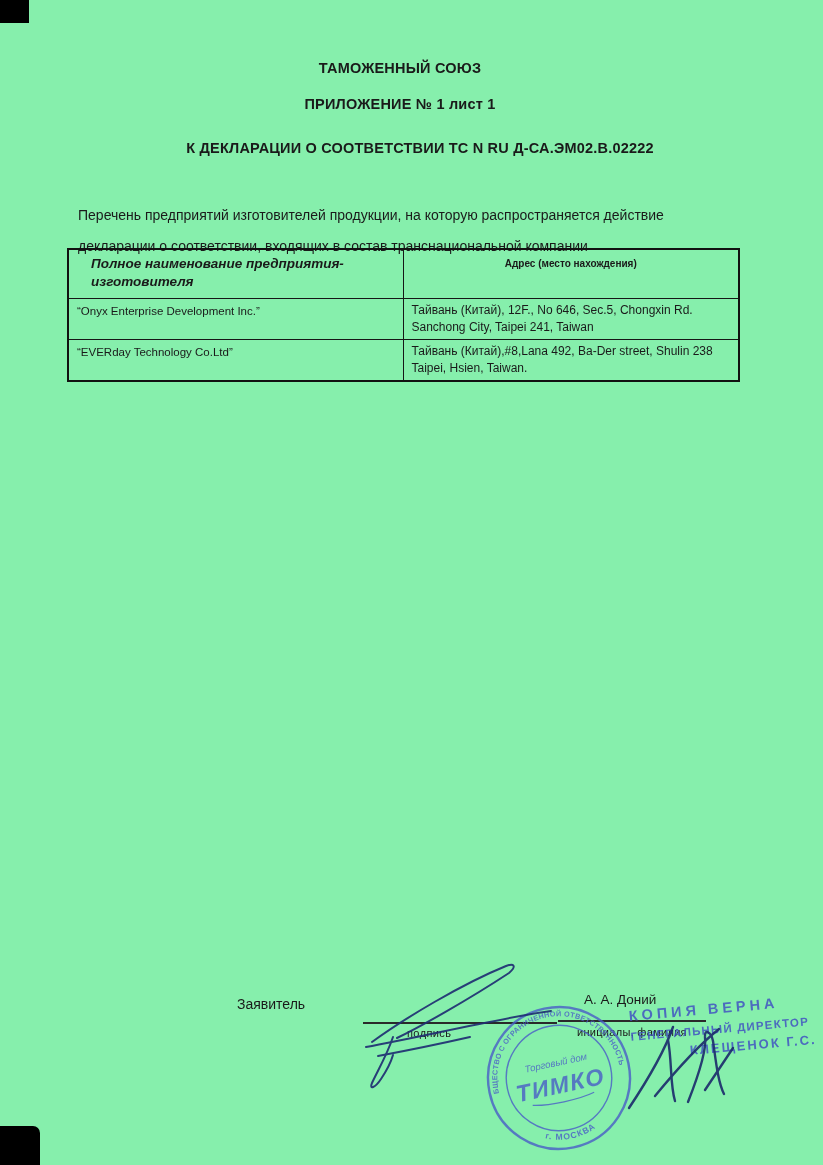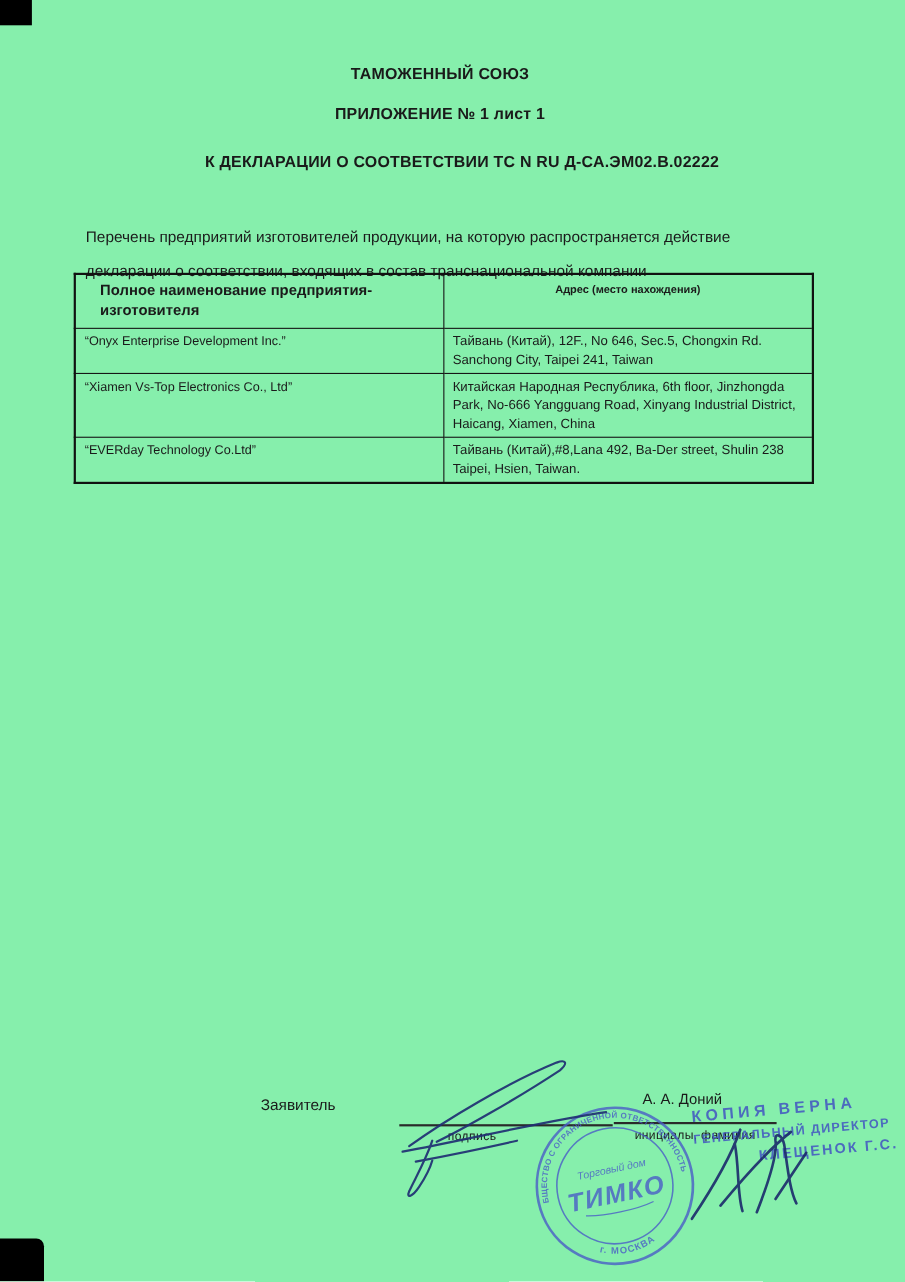--- a/index.html
+++ b/index.html
@@ -26,21 +26,21 @@
 
   
   #man-table {
     position:absolute; left:67px; top:248px; width:673px;
     border-collapse:collapse; table-layout:fixed;
     border:2px solid #111;
   }
   #man-table th, #man-table td { border:1.6px solid #161616; vertical-align:top; }
   #man-table col.c1 { width:335px; }
   #man-table th { height:49px; font-weight:bold; }
-  th.h-name { text-align:left; padding:5px 10px 4px 22px; font-size:13.5px; line-height:17.5px; }
+  th.h-name { text-align:left; padding:5px 10px 4px 22px; font-size:13.5px; line-height:17.5px;font-style:italic; }
   th.h-addr { text-align:center; padding:8px 10px 4px 10px; font-size:10px; }
   td.cell-name { font-size:11.5px; line-height:16.5px; padding:4px 8px 3px 8px; }
   td.cell-address { font-size:12px; line-height:17px; padding:3px 8px 3px 8px; }
 
   
   #applicant-label { position:absolute; left:237px; top:996px; font-size:14px; }
   .sig-line { position:absolute; background:#2a2a2a; height:2px; }
   #sig-line-signature { left:363px; top:1022px; width:194px; }
   #sig-line-name { left:558px; top:1020px; width:148px; }
   #sig-caption { position:absolute; left:407px; top:1027px; font-size:11px; letter-spacing:.4px; }
@@ -91,24 +91,20 @@
         <th class="h-addr">Адрес (место нахождения)</th>
       </tr>
     </thead>
     <tbody>
     <tr>
       <td class="cell-name">“Onyx Enterprise Development Inc.”</td>
       <td class="cell-address">Тайвань (Китай), 12F., No 646, Sec.5, Chongxin Rd. Sanchong City, Taipei 241, Taiwan</td>
     </tr>
 
 
-    <tr>
-      <td class="cell-name">“Xiamen Vs-Top Electronics Co., Ltd”</td>
-      <td class="cell-address">Китайская Народная Республика, 6th floor, Jinzhongda Park, No-666 Yangguang Road, Xinyang Industrial District, Haicang, Xiamen, China</td>
-    </tr>
 
     <tr>
       <td class="cell-name">“EVERday Technology Co.Ltd”</td>
       <td class="cell-address">Тайвань (Китай),#8,Lana 492, Ba-Der street, Shulin 238 Taipei, Hsien,  Taiwan.</td>
     </tr>
   </tbody>
   </table>
 
   <div id="applicant-label">Заявитель</div>
   <div class="sig-line" id="sig-line-signature"></div>

